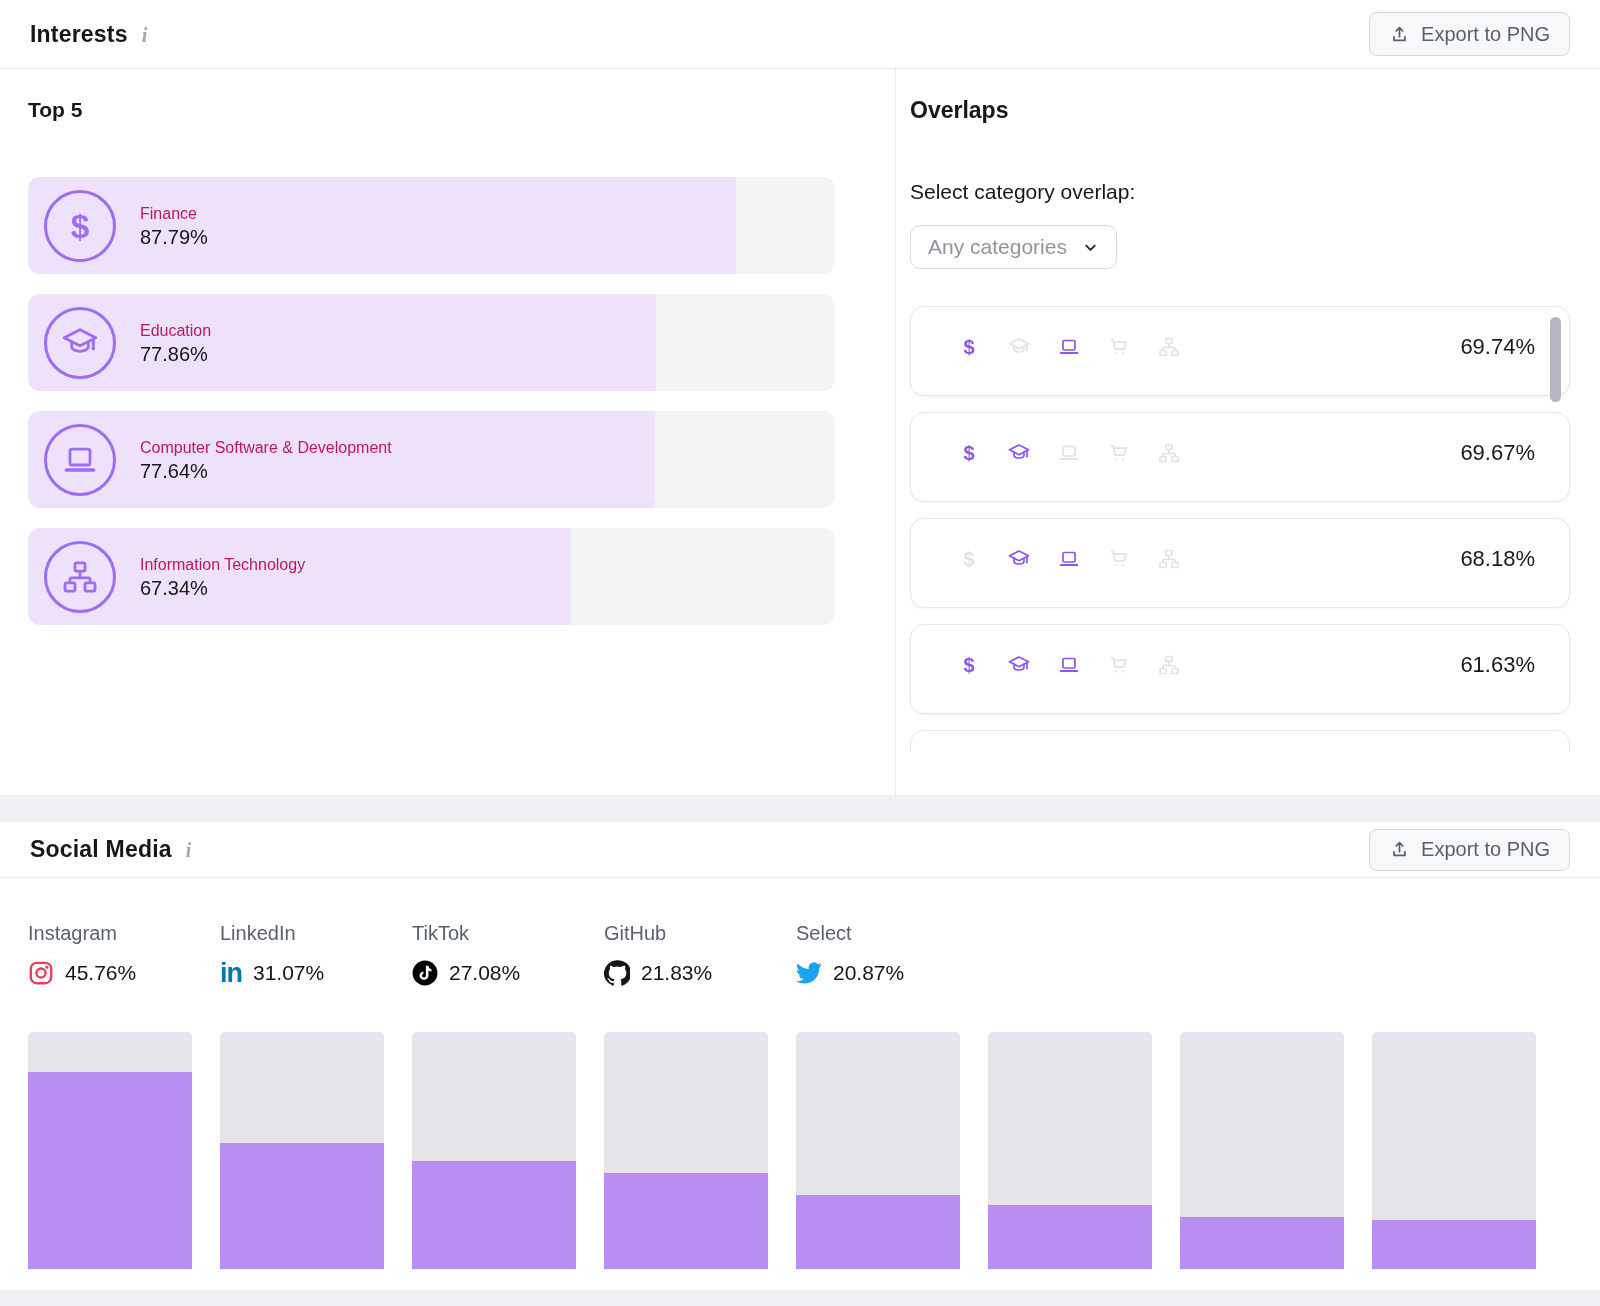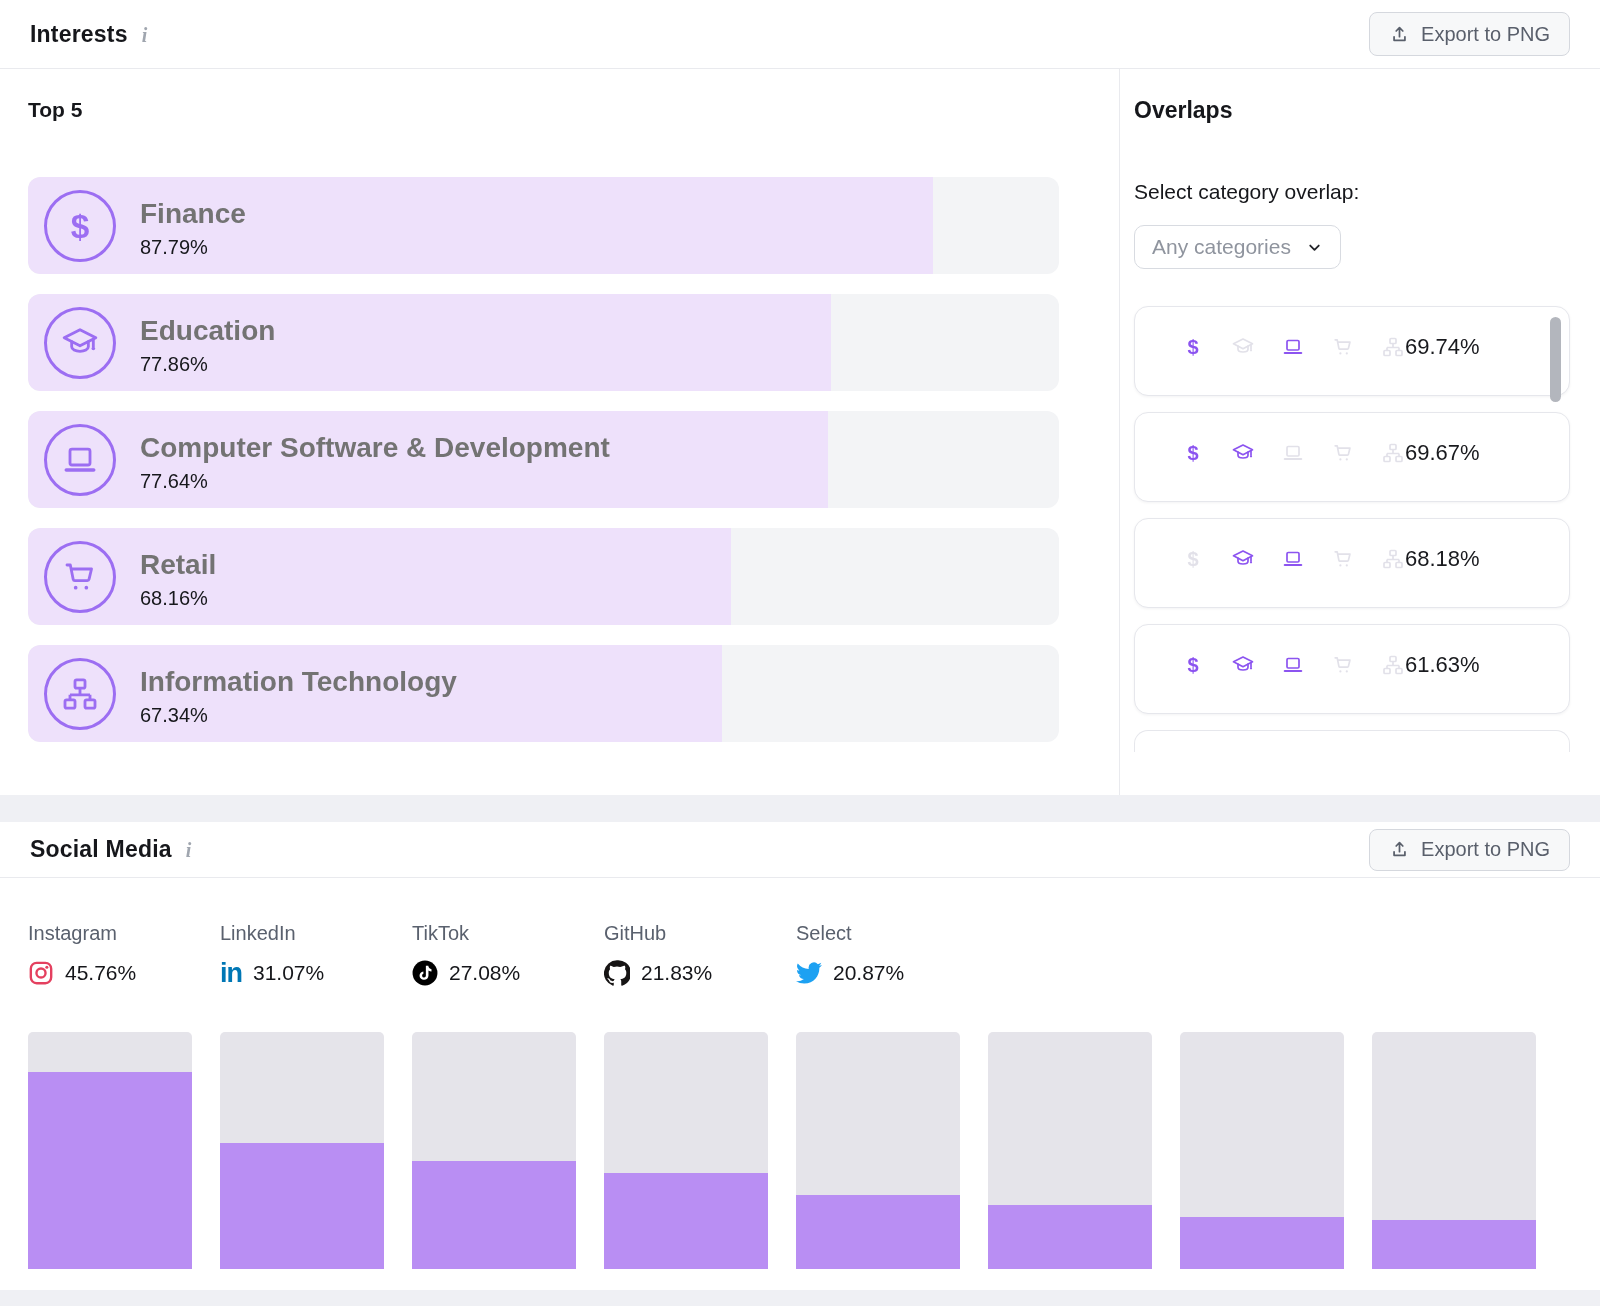--- a/index.html
+++ b/index.html
@@ -25,51 +25,51 @@
     margin-left:auto; display:flex; align-items:center; gap:11px;
     height:44px; padding:0 19px; background:#f7f8f9;
     border:1px solid #d5d8de; border-radius:8px;
     font-size:20px; color:#595f6b; cursor:pointer;
   }
   .export-btn svg { width:21px; height:21px; color:#595f6b; }
 
   
   #interests { height:795px; }
   .interests-body { display:flex; height:726px; }
-  .top5-pane { width:1120px; border-right:1px solid #e9eaee; padding:29px 60px 0 28px; }
+  .top5-pane { width:896px; border-right:1px solid #e9eaee; padding:29px 60px 0 28px; }
   .top5-title { font-size:21px; font-weight:bold; margin-bottom:55px; color:#16171b; }
   .hbar-row {
     position:relative; height:97px; border-radius:12px; overflow:hidden;
     background:#f3f4f6; margin-bottom:20px; cursor:pointer;
   }
   .hbar-fill { position:absolute; left:0; top:0; bottom:0; background:#eee1fb; border-radius:12px 0 0 12px; }
   .hbar-content { position:relative; height:100%; display:flex; align-items:center; padding-left:16px; gap:24px; }
   .cat-bubble {
     width:72px; height:72px; border:3px solid #9c6ef2; border-radius:50%;
     color:#9c6ef2; display:flex; align-items:center; justify-content:center; flex:0 0 auto;
   }
   .cat-bubble svg { width:40px; height:40px; }
-  .hbar-label { font-size:28px; font-weight:bold; color:#737373; line-height:1.55; }
+  .hbar-label { font-size:16px; font-weight:normal; color:#be185d; line-height:1.55; }
   .hbar-value { font-size:20px; font-weight:normal; color:#17181c; }
 
   
   .overlaps-pane { flex:1; padding:28px 30px 0 14px; }
   .overlaps-title { font-size:23px; font-weight:bold; color:#16171b; }
   .select-label { font-size:21px; margin-top:56px; color:#16171b; }
   .dropdown {
     margin-top:21px; display:inline-flex; align-items:center; gap:15px;
     height:44px; padding:0 17px; border:1.5px solid #d8dbe1; border-radius:10px;
     font-size:21px; color:#8f949e; cursor:pointer; background:#fff;
   }
   .dropdown svg { width:17px; height:17px; color:#23252a; }
   .overlap-cards { margin-top:37px; position:relative; }
   .overlap-card {
     height:90px; border:1px solid #e6e7ec; border-radius:14px; margin-bottom:16px;
     background:#fff; box-shadow:0 1px 3px rgba(24,28,45,.05);
-    display:flex; align-items:center; 
+    display:flex; align-items:center; justify-content:space-between;
     padding:0 34px 8px 46px; cursor:pointer;
   }
   .overlap-icons { display:flex; align-items:center; gap:26px; }
   .overlap-icons svg { width:24px; height:24px; }
   .ico-on  { color:#8c54f0; }
   .ico-off { color:#e2e1e9; }
   .overlap-value { font-size:22px; color:#191a1e; }
   .overlap-card.partial {
     height:22px; margin-bottom:0; border-bottom:none; border-radius:14px 14px 0 0;
     box-shadow:none; position:relative; overflow:hidden;
@@ -208,34 +208,20 @@
                 <use href="#sym-laptop"></use>
               </svg>
             </span>
           <div>
             <div class="hbar-label">Computer Software &amp; Development</div>
             <div class="hbar-value">77.64%</div>
           </div>
         </div>
       </div>
 
-      <div class="hbar-row">
-        <div class="hbar-fill" style="width: 68.16%;"></div>
-        <div class="hbar-content">
-          <span class="cat-bubble">
-              <svg>
-                <use href="#sym-cart"></use>
-              </svg>
-            </span>
-          <div>
-            <div class="hbar-label">Retail</div>
-            <div class="hbar-value">68.16%</div>
-          </div>
-        </div>
-      </div>
 
       <div class="hbar-row">
         <div class="hbar-fill" style="width: 67.34%;"></div>
         <div class="hbar-content">
           <span class="cat-bubble">
               <svg>
                 <use href="#sym-sitemap"></use>
               </svg>
             </span>
           <div>

